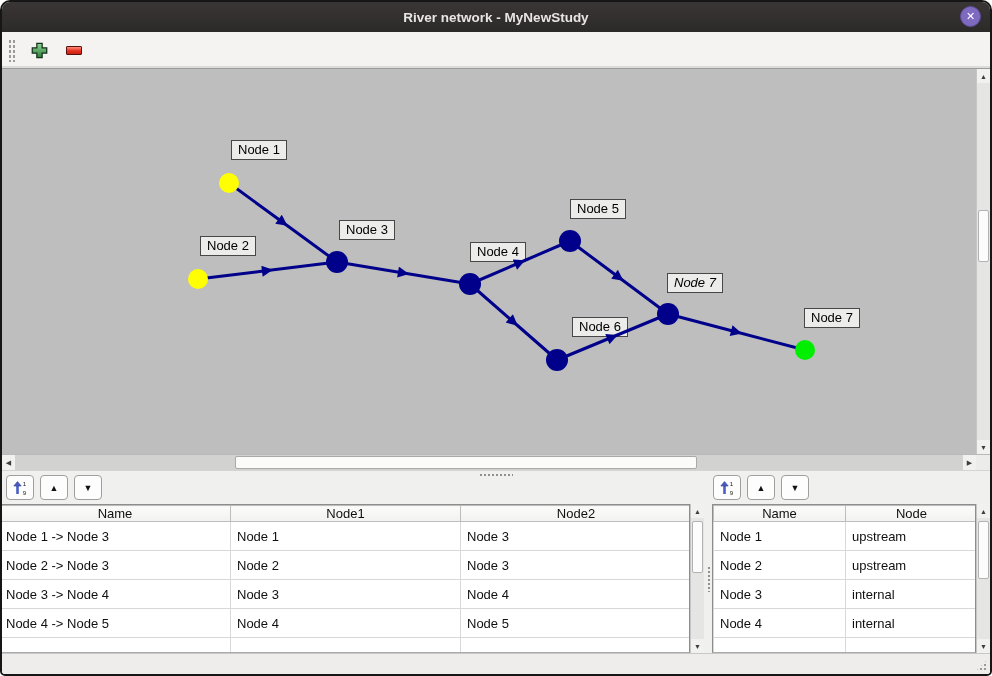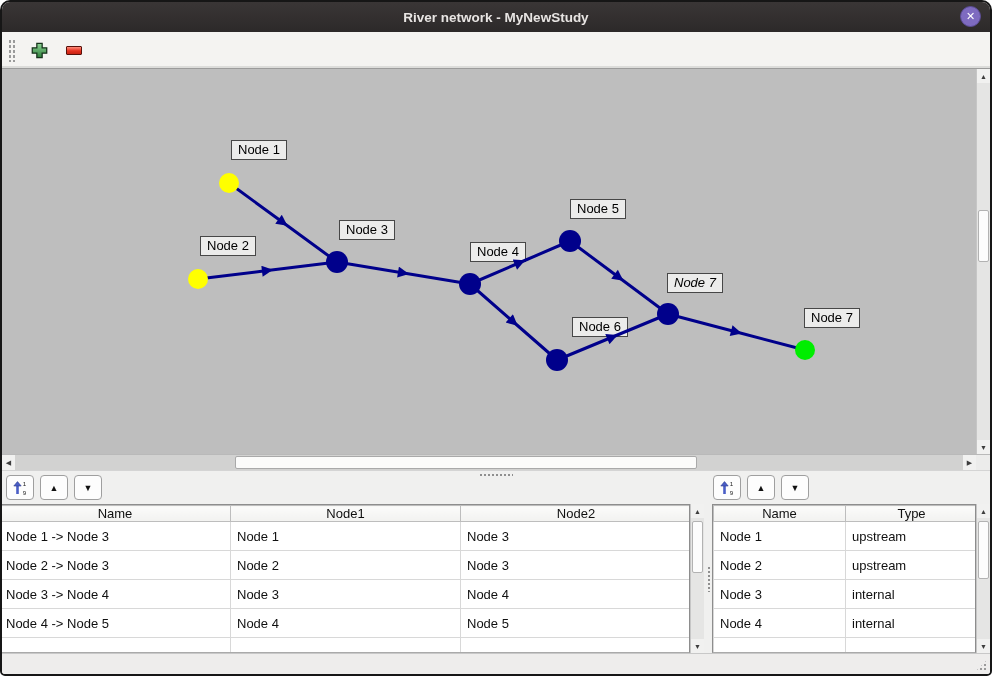--- a/index.html
+++ b/index.html
@@ -297,21 +297,21 @@
 
     <div class="table-wrap right">
       <table>
         <colgroup>
             <col style="width:132px">
             <col style="width:132px">
           </colgroup>
         <thead>
             <tr>
               <th>Name</th>
-              <th>Type</th>
+              <th>Node</th>
             </tr>
           </thead>
         <tbody>
             <tr>
               <td>Node 1</td>
               <td>upstream</td>
             </tr>
             <tr>
               <td>Node 2</td>
               <td>upstream</td>

